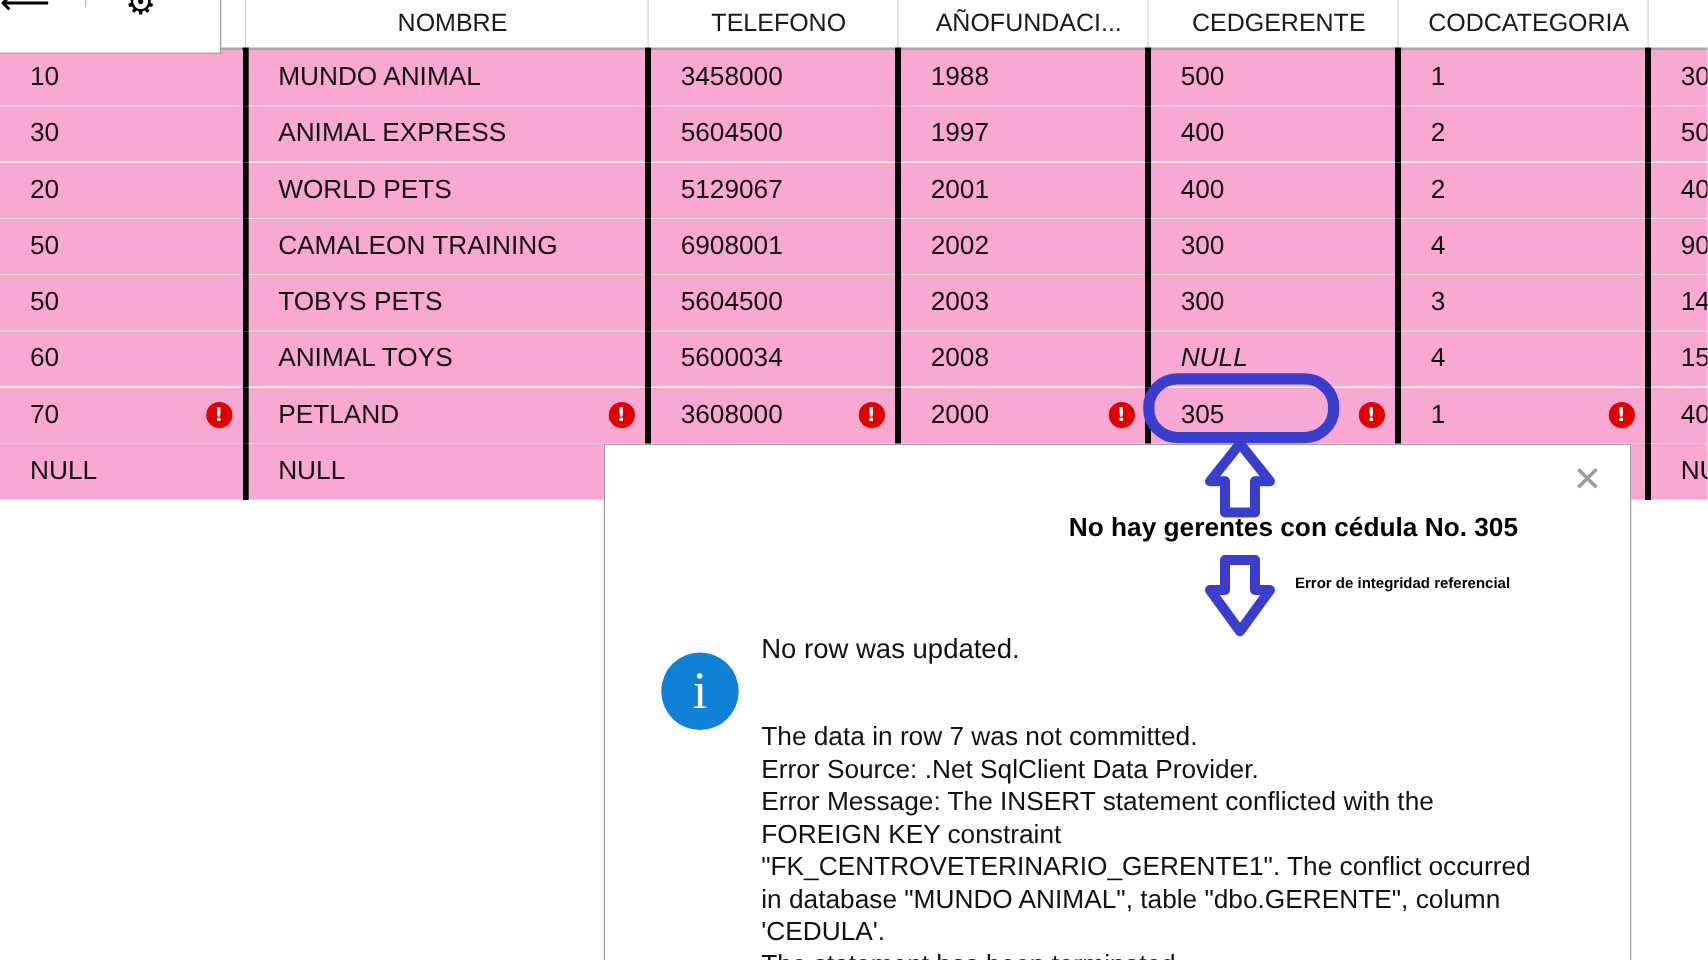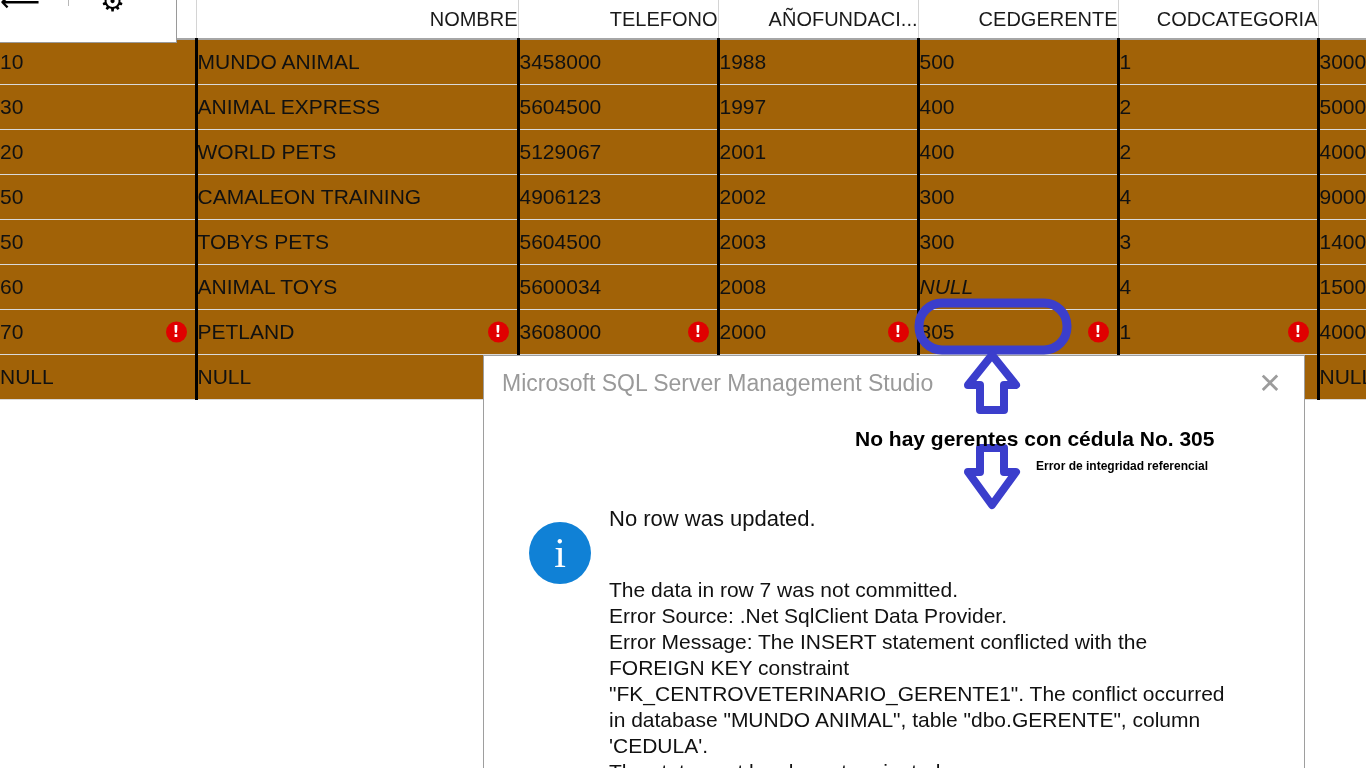--- a/index.html
+++ b/index.html
@@ -35,38 +35,38 @@
   table.grid col.c-cod   { width: 196px; }
   table.grid col.c-nom   { width: 322px; }
   table.grid col.c-tel   { width: 200px; }
   table.grid col.c-anio  { width: 200px; }
   table.grid col.c-ced   { width: 200px; }
   table.grid col.c-cat   { width: 200px; }
   table.grid col.c-ing   { width: 132px; }
 
   table.grid th {
     font-weight: normal;
-    text-align: right;
+    text-align: center;
     font-size: 20px;
     height: 38px;
     padding: 0 0 0 10px;
     border-right: 1px solid #d4d4d4;
     border-bottom: 2px solid #a6a6a6;
     background: #ffffff;
     color: #1a1a1a;
     vertical-align: middle;
     white-space: nowrap;
     overflow: hidden;
   }
   table.grid td {
     height: 44px;
-    padding: 0 0 0 0;
-    border-right: 3px solid #000000;
+    padding: 0 0 0 24px;
+    border-right: 5px solid #000000;
     border-bottom: 1px solid #d9d9d9;
-    background: #a16207;
+    background: #f9a8d4;
     vertical-align: middle;
     white-space: nowrap;
     overflow: hidden;
     position: relative;
     font-size: 21px;
     color: #111111;
   }
   td.null-val { font-style: italic; }
 
   
@@ -198,21 +198,20 @@
   }
   #annotations .ann-text {
     position: absolute;
     font-weight: bold;
     color: #000000;
   }
   #ann-text-1 {
     left: 855px; top: 411px;
     font-size: 21px;
     white-space: nowrap;
-    margin-top: 16px;
   }
   #ann-text-2 {
     left: 1036px; top: 453px;
     font-size: 12px;
     width: 210px;
     line-height: 26px;
   }
 </style>
 </head>
 <body>
@@ -263,21 +262,21 @@
           <td>WORLD PETS</td>
           <td>5129067</td>
           <td>2001</td>
           <td>400</td>
           <td>2</td>
           <td>4000</td>
         </tr>
         <tr>
           <td>50</td>
           <td>CAMALEON TRAINING</td>
-          <td>4906123</td>
+          <td>6908001</td>
           <td>2002</td>
           <td>300</td>
           <td>4</td>
           <td>9000</td>
         </tr>
         <tr>
           <td>50</td>
           <td>TOBYS PETS</td>
           <td>5604500</td>
           <td>2003</td>
@@ -317,21 +316,20 @@
 </div>
 
 <div id="toolbar-stub">
   <span class="tb-icon" id="tb-arrow">⟵</span>
   <span id="tb-sep"></span>
   <span class="tb-icon" id="tb-gear">⚙</span>
 </div>
 
 <div id="dialog">
   <div id="dialog-titlebar">
-    <div id="dialog-title">Microsoft SQL Server Management Studio</div>
     <div id="dialog-close">✕</div>
   </div>
   <div id="dialog-body">
     <div id="info-icon">
       <div class="glyph">i</div>
     </div>
     <div id="dialog-headline">No row was updated.</div>
     <div id="dialog-detail">The data in row 7 was not committed.
 Error Source: .Net SqlClient Data Provider.
 Error Message: The INSERT statement conflicted with the

